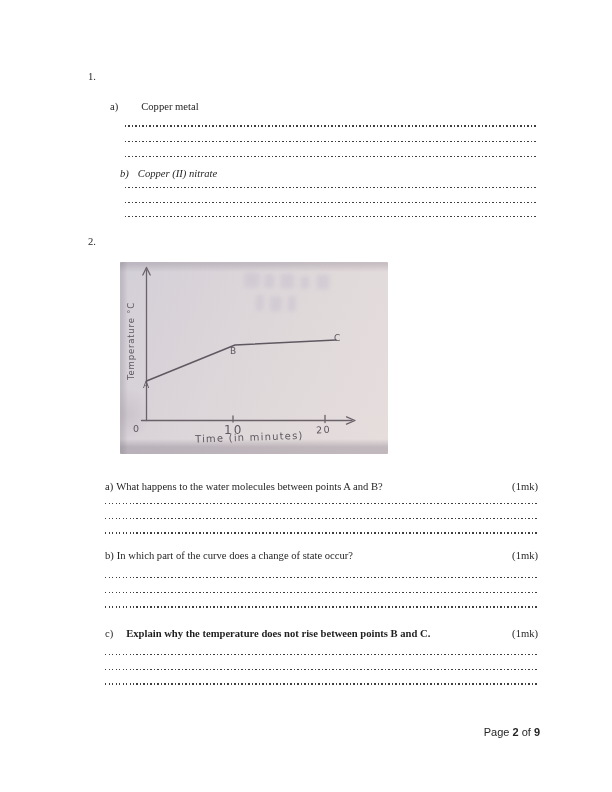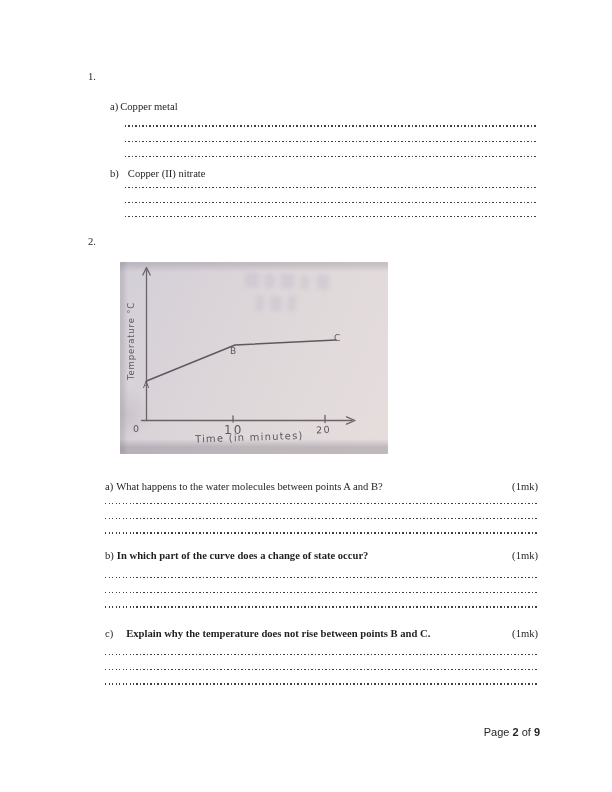--- a/index.html
+++ b/index.html
@@ -47,27 +47,27 @@
   .footer b { font-weight:700; }
 </style>
 </head>
 <body>
 
 <div class="page">
 
   <div class="qnum" style="left:88px; top:71px;">1.</div>
 
   <div class="row" style="left:110px; top:100px;">
-    <span>a)</span><span style="margin-left:2px;">Copper metal</span>
+    <span>a)</span><span style="margin-left:23px;">Copper metal</span>
   </div>
   <div class="dots" style="left:125px; right:76px; top:125px;"></div>
   <div class="dots" style="left:125px; right:76px; top:140.5px;"></div>
   <div class="dots" style="left:125px; right:76px; top:155.5px;"></div>
 
-  <div class="row" style="left:110px; top:167px;">
+  <div class="row" style="left:120px; top:167px;font-style:italic;">
     <span>b)</span><span style="margin-left:9px;">Copper (II) nitrate</span>
   </div>
   <div class="dots" style="left:125px; right:76px; top:186.5px;"></div>
   <div class="dots" style="left:125px; right:76px; top:201.5px;"></div>
   <div class="dots" style="left:125px; right:76px; top:215.5px;"></div>
 
   <div class="qnum" style="left:88px; top:236px;">2.</div>
 
   <div class="photo">
 
@@ -110,21 +110,21 @@
 
   <div class="row" style="left:105px; top:480px; right:74px;">
     <span>a)</span><span style="margin-left:3px;margin-top:45px;">What happens to the water molecules between points A and B?</span>
     <span class="marks">(1mk)</span>
   </div>
   <div class="dots" style="left:105px; right:74px; top:502.5px;"></div>
   <div class="dots" style="left:105px; right:74px; top:517.5px;"></div>
   <div class="dots" style="left:105px; right:74px; top:532px;"></div>
 
   <div class="row" style="left:105px; top:549px; right:74px;">
-    <span>b)</span><span style="margin-left:3px;font-weight:bold;">In which part of the curve does a change of state occur?</span>
+    <span>b)</span><span style="margin-left:3px;">In which part of the curve does a change of state occur?</span>
     <span class="marks">(1mk)</span>
   </div>
   <div class="dots" style="left:105px; right:74px; top:576.5px;"></div>
   <div class="dots" style="left:105px; right:74px; top:591.5px;"></div>
   <div class="dots" style="left:105px; right:74px; top:606px;"></div>
 
   <div class="row" style="left:105px; top:627px; right:74px;">
     <span>c)</span><span style="margin-left:13px;font-weight:bold;">Explain why the temperature does not rise between points B and C.</span>
     <span class="marks">(1mk)</span>
   </div>

